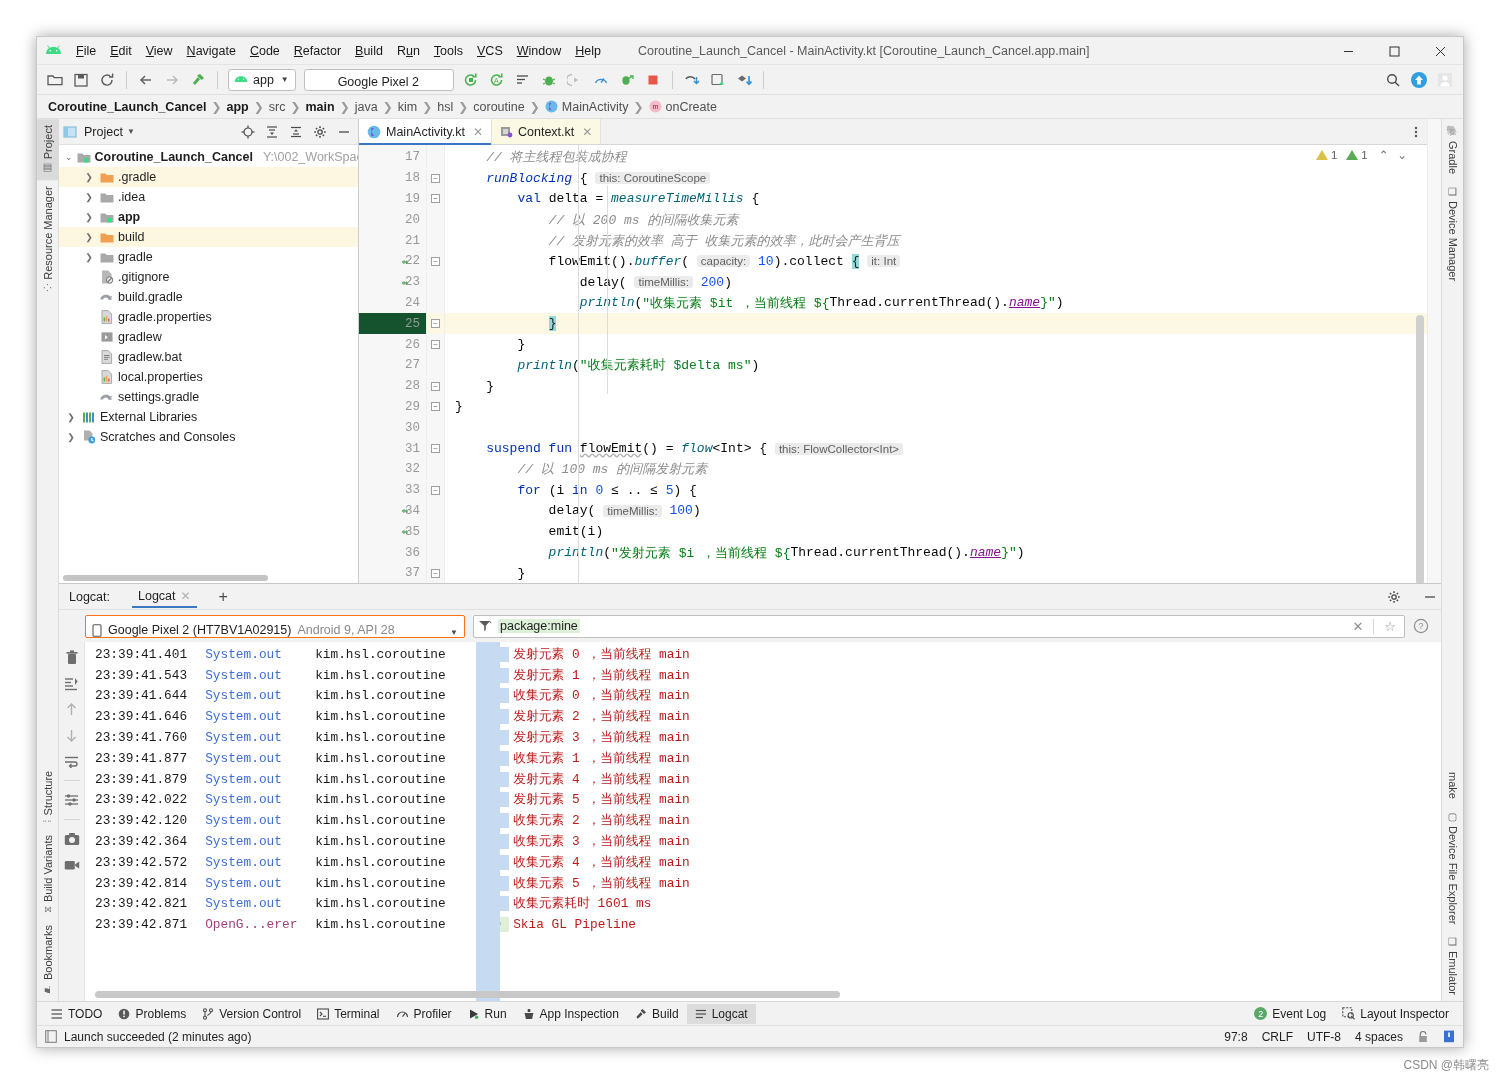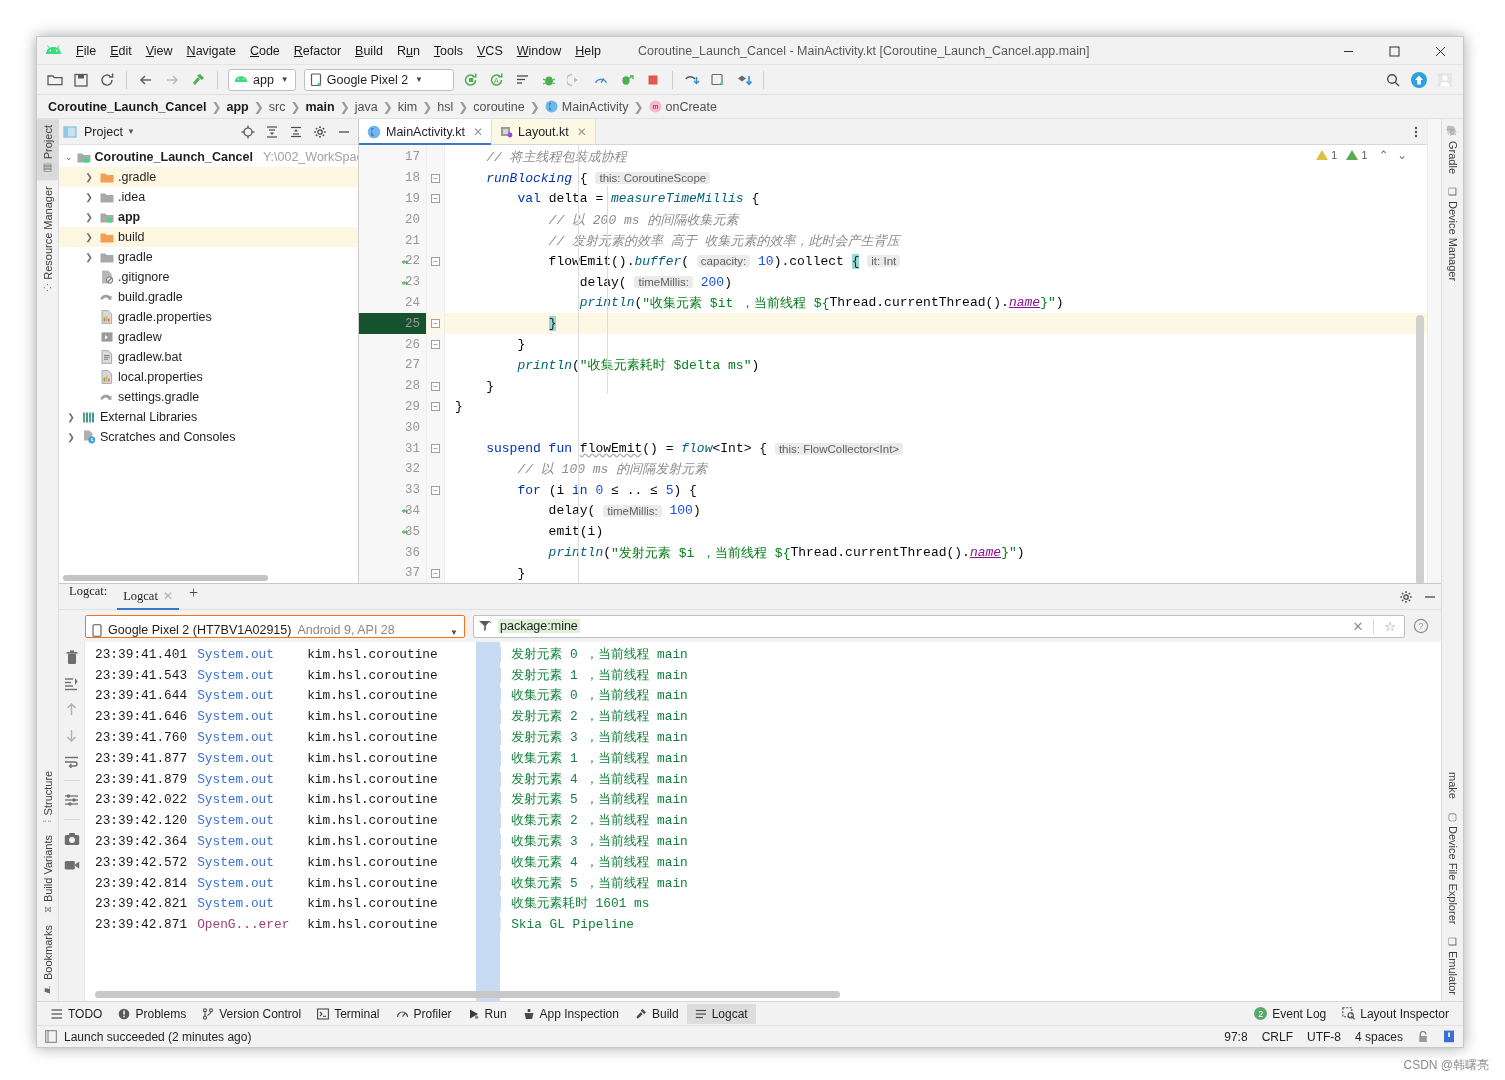--- a/index.html
+++ b/index.html
@@ -196,22 +196,22 @@
   .tri.g { border-bottom: 10px solid #5aab57; }
   .ed-vsb { position:absolute; right:0; top:0; bottom:0; width:14px; }
   .ed-vsb-thumb { position:absolute; left:3px; width:8px; background:#cfcfcf; border-radius:4px;}
 
   
   .logcat {
     flex: 0 0 418px; display: flex; flex-direction: column;
     border-top: 1px solid #c8c8c8; background: #f2f2f2;
   }
   .lc-tabbar {
-    height: 26px; flex: 0 0 26px; display: flex; gap: 2px;
-    padding-left: 10px; border-bottom: 1px solid #e0e0e0; font-family: Liberation Serif, serif;
+    height: 26px; flex: 0 0 26px; display: flex; align-items: center; gap: 14px;
+    padding-left: 10px; border-bottom: 1px solid #e0e0e0;
   }
   .lc-label { font-size: 12.5px; margin-right: 8px; }
   .lc-tab {
     font-size: 12.5px; padding: 3px 6px 4px 6px; display: flex; align-items: center; gap: 5px;
     position: relative;
   }
   .lc-tab.active::after {
     content:''; position:absolute; left:0; right:0; bottom:-1px; height:2px; background:#3b78c4;
   }
   .lc-tab .x { color: #b0b0b0; font-size: 12px; }
@@ -245,29 +245,29 @@
     align-items: center; padding-top: 6px; gap: 8px; border-right: 1px solid #e4e4e4;
   }
   .lc-tool { width: 18px; height: 18px; display:flex;align-items:center;justify-content:center; color:#6e6e6e;}
   .lc-tool-div { width: 16px; height: 1px; background: #d5d5d5; margin: 2px 0; }
   .lc-out {
     flex: 1; position: relative; overflow: hidden; padding-top: 2px;
     font-family: "Liberation Mono", monospace; font-size: 12.8px;
   }
   .lrow { height: 20.8px; display: flex; align-items: center; white-space: nowrap; }
   .lt { color: #1a1a1a; padding-left: 10px; }
-  .ltag { color: #3b6fd4; margin-left: 10px; width: 106px; }
+  .ltag { color: #3b6fd4; margin-left: 18px; width: 106px; }
   .ltag.og { color: #a0407c; }
   .lpkg { color: #1a1a1a; margin-left: 4px; width: 160px; }
   .lvl {
     width: 24px; text-align: center; margin-left: 10px; color: #1a1a1a;
   }
   .lvl.i { background: #c6dbf2; }
   .lvl.d { background: #dff0d8; }
-  .lmsg { margin-left: 10px; color: #15803d; }
+  .lmsg { margin-left: 4px; color: #b91c1c; }
   .lvl-col {
     position: absolute; top: 0; bottom: 0; left: 391px; width: 24px; background: #c6dbf2;
   }
   .lc-hscroll {
     position: absolute; left: 10px; bottom: 3px; height: 7px; width: 745px;
     background: #c8c8c8; border-radius: 4px;
   }
   .lc-vsb { position:absolute; right:0; top:0; bottom:0; width:13px; background:#fff;}
 
   
@@ -388,21 +388,21 @@
     <div class="tb-sep"></div>
     <div class="combo">
       <svg width="14" height="11" viewBox="0 0 17 12">
         <path d="M1 9 C1 4.5 4.2 2 8.5 2 C12.8 2 16 4.5 16 9 Z" fill="#3ddc84"></path>
         <circle cx="5.3" cy="5.6" r="0.8" fill="#fff"></circle>
           <circle cx="11.7" cy="5.6" r="0.8" fill="#fff"></circle>
       </svg>
       <span>app</span>
       <span class="caret">▼</span>
     </div>
-    <div class="combo" style="min-width:150px;">
+    <div class="combo" style="min-width:150px;flex-direction:column;">
       <svg width="12" height="14" viewBox="0 0 12 14">
           <rect x="1.5" y="1" width="9" height="11.5" rx="1" fill="none" stroke="#5a5a5a" stroke-width="1.2"></rect>
           <circle cx="9" cy="11" r="1.6" fill="#3ddc84"></circle>
         </svg>
       <span>Google Pixel 2</span>
       <span class="caret">▼</span>
     </div>
     <div class="tb-btn">
       <svg width="16" height="16" viewBox="0 0 16 16">
           <path d="M12.5 8a5 5 0 1 1-1.8-3.8" fill="none" stroke="#4caf50" stroke-width="1.5"></path>
@@ -818,21 +818,21 @@
               <span class="x">✕</span>
             </div>
             <div class="etab ctx">
               <span>
                 <svg width="13" height="13" viewBox="0 0 13 13">
                     <rect x="1" y="2" width="9" height="9" fill="#9a9a9a"></rect>
                     <rect x="3" y="4" width="5" height="5" fill="#d5d5d5"></rect>
                     <circle cx="10" cy="10" r="2.4" fill="#8a4fd4"></circle>
                   </svg>
               </span>
-              <span>Layout.kt</span>
+              <span>Context.kt</span>
               <span class="x">✕</span>
             </div>
             <div class="tabrow-spacer"></div>
             <div class="tabrow-btn">
               <svg width="14" height="14" viewBox="0 0 14 14">
                   <circle cx="7" cy="3" r="1.2" fill="#555"></circle>
                   <circle cx="7" cy="7" r="1.2" fill="#555"></circle>
                   <circle cx="7" cy="11" r="1.2" fill="#555"></circle>
                 </svg>
             </div>

